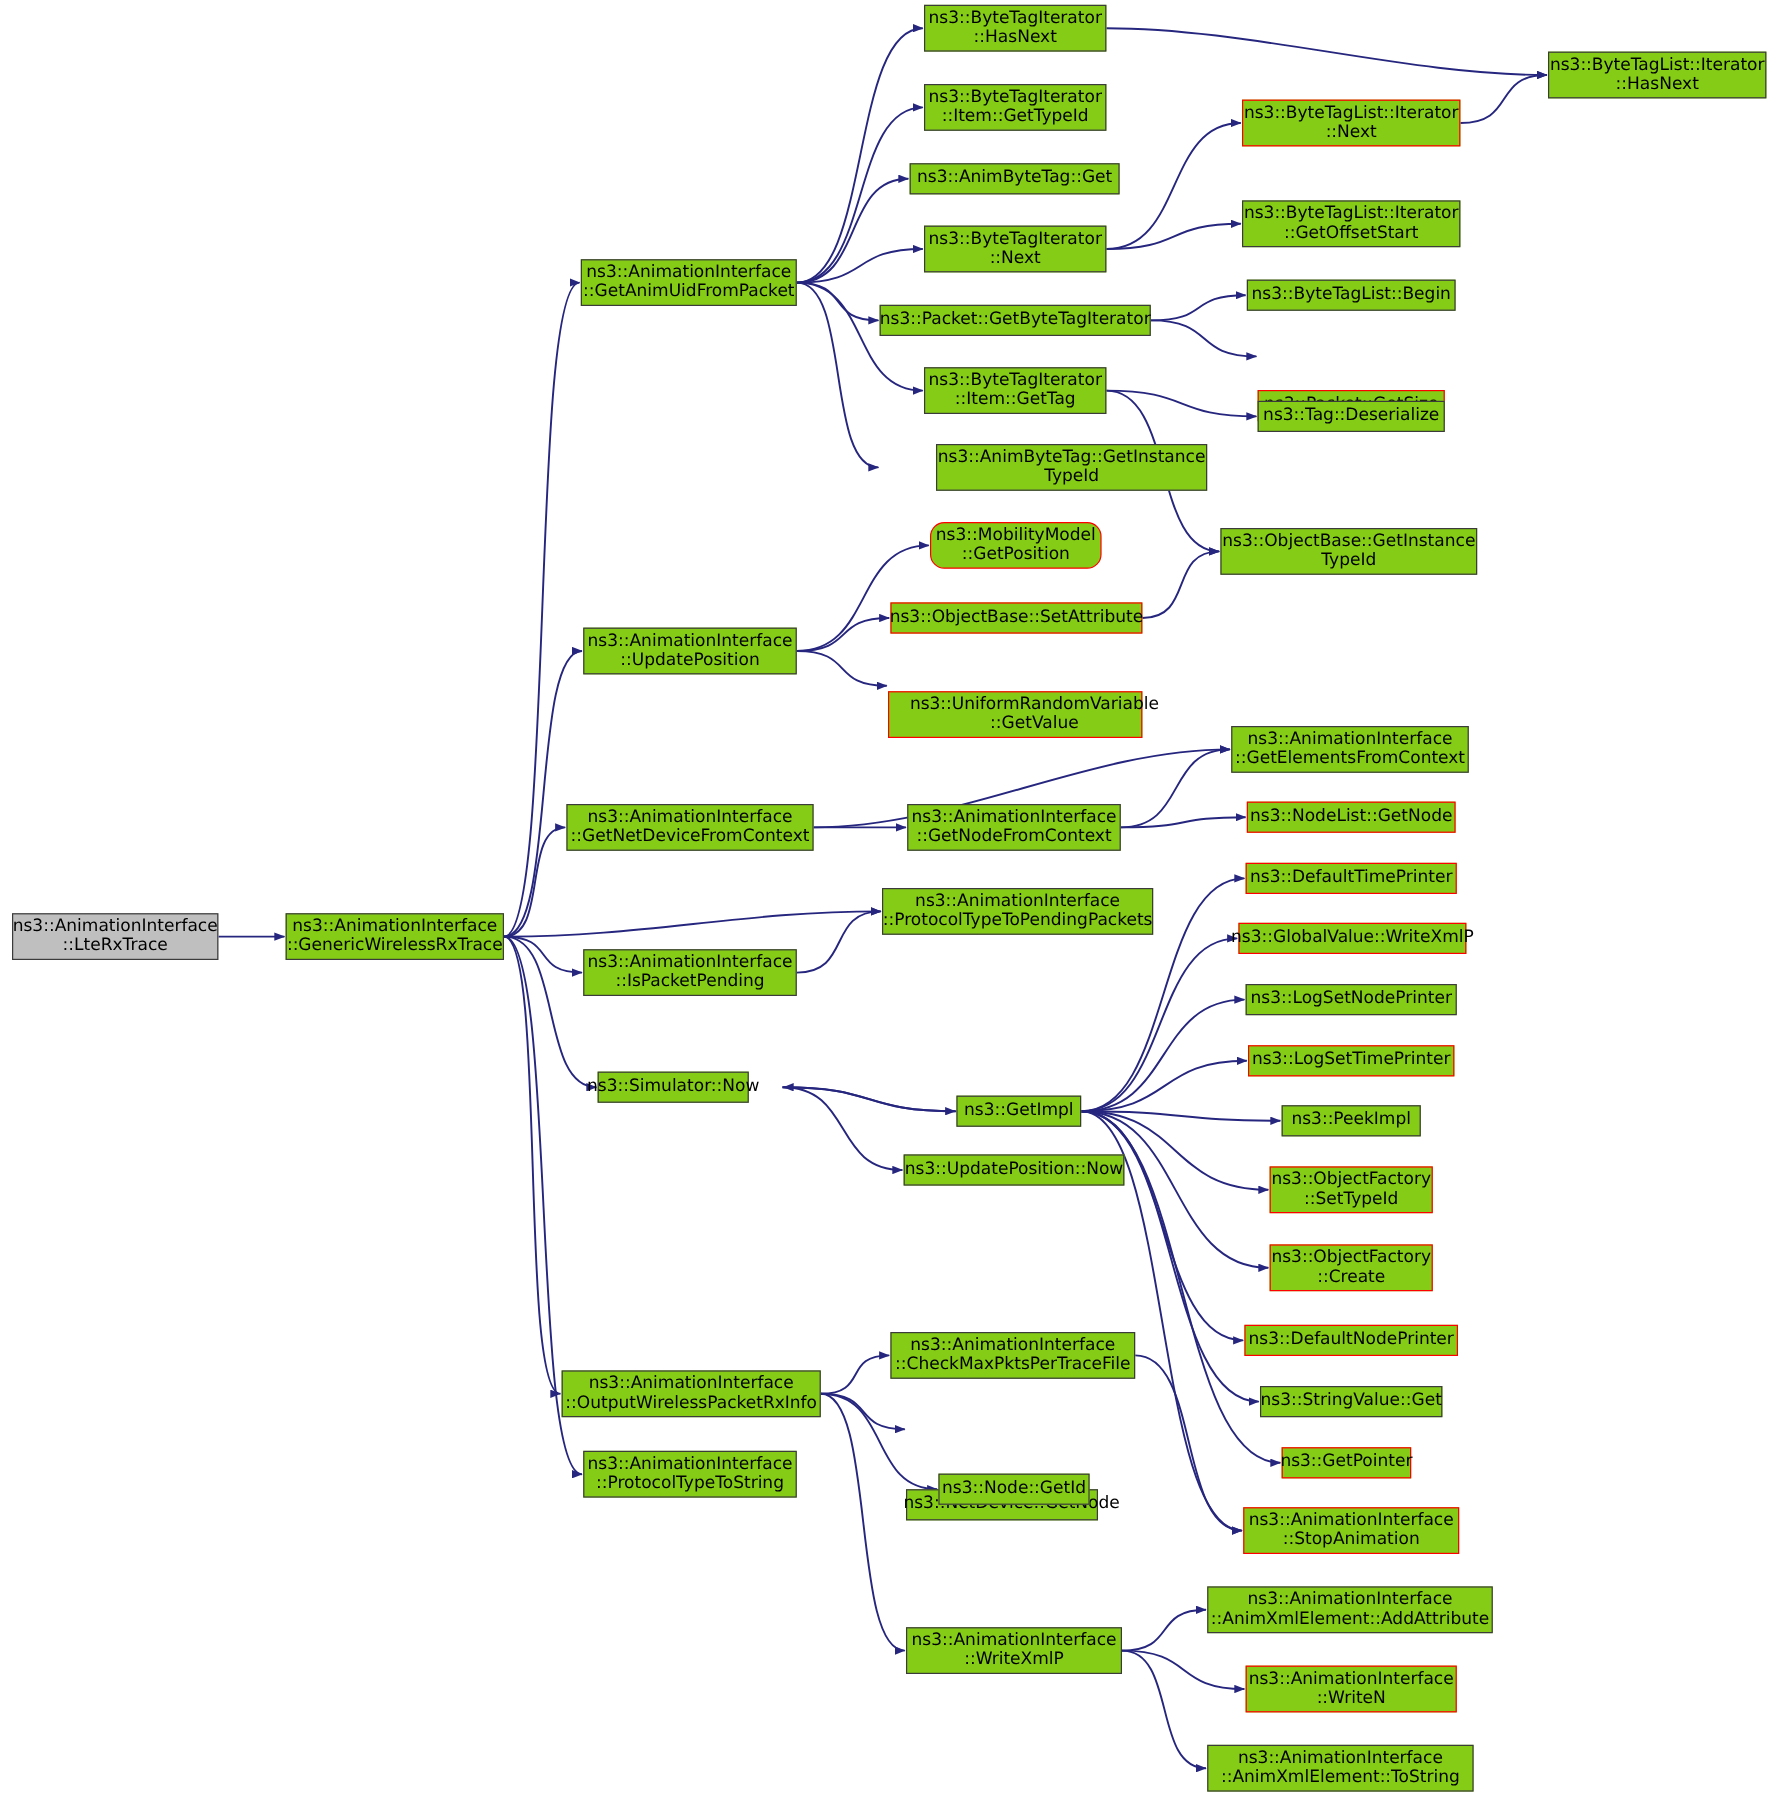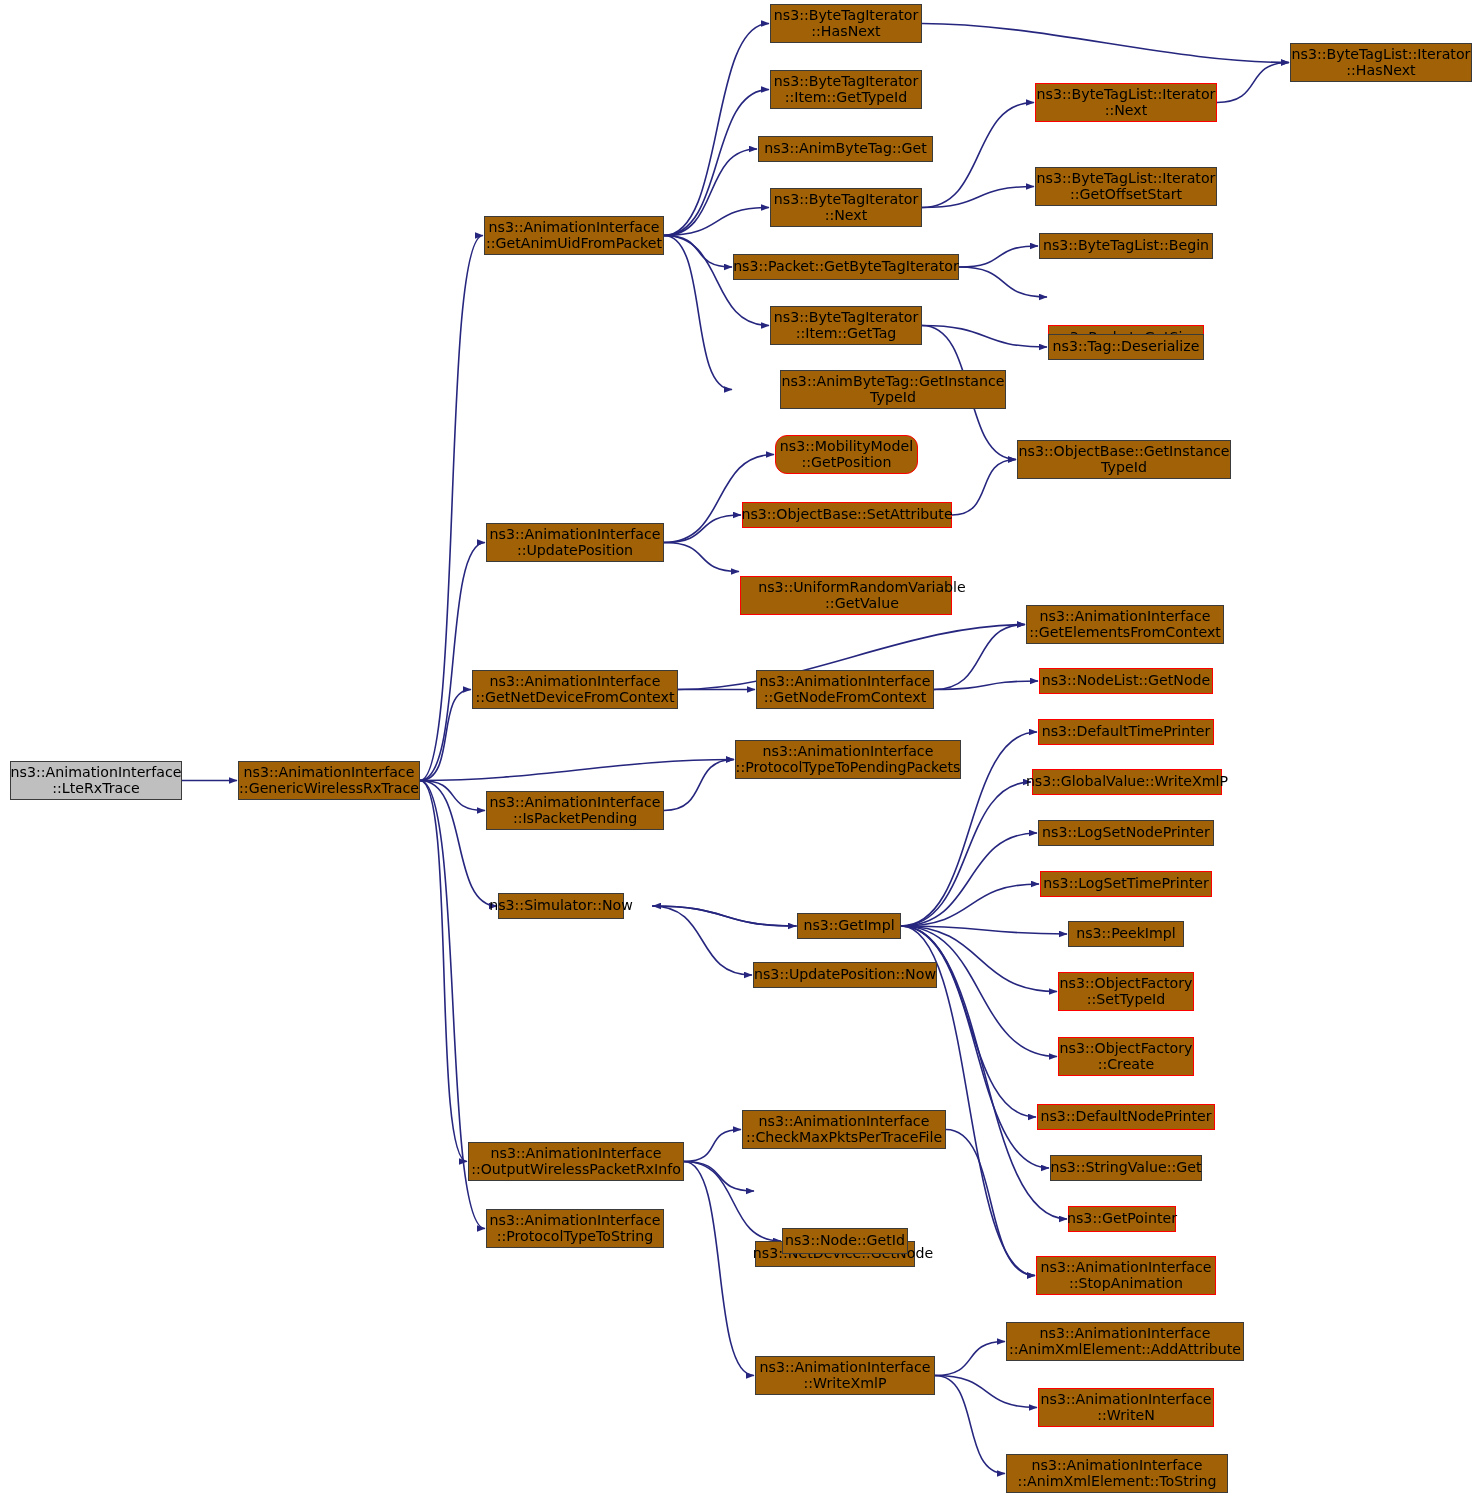--- a/index.html
+++ b/index.html
@@ -1,21 +1,21 @@
 <!DOCTYPE html>
 <html><head>
 <meta charset="utf-8">
 <style>
   html,body{margin:0;padding:0;background:#ffffff;}
   #canvas{position:relative;width:1480px;height:1499px;background:#ffffff;
           font-family:"DejaVu Sans","Liberation Sans",sans-serif;overflow:hidden;}
   #edges{position:absolute;left:0;top:0;width:1480px;height:1499px;pointer-events:none;}
   .node{position:absolute;box-sizing:border-box;display:flex;align-items:center;
         justify-content:center;text-align:center;line-height:1.12;
-        font-size:14.2px;color:#000000;background:#a16207;
+        font-size:14.2px;color:#000000;background:#84cc16;
         border:1px solid #3b3b3b;padding:1px 4px;white-space:pre-line;}
   .node.red{border:1px solid #ff0000;}
   .node.root{background:#bfbfbf;border:1px solid #3b3b3b;}
 </style>
 </head>
 <body>
 
 <div id="canvas">
   <svg id="edges" viewBox="0 0 1480 1499" xmlns="http://www.w3.org/2000/svg">
     <defs>

